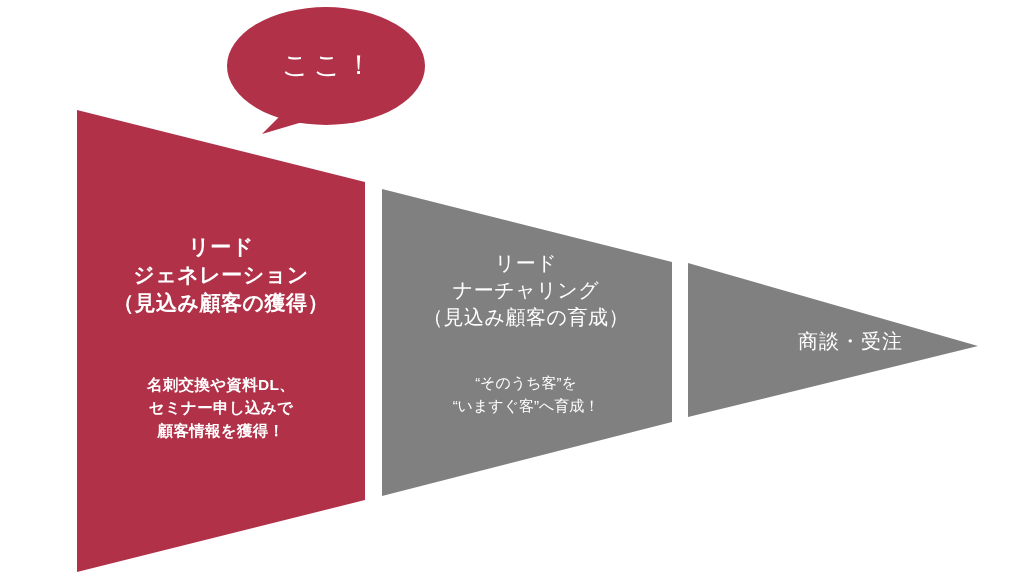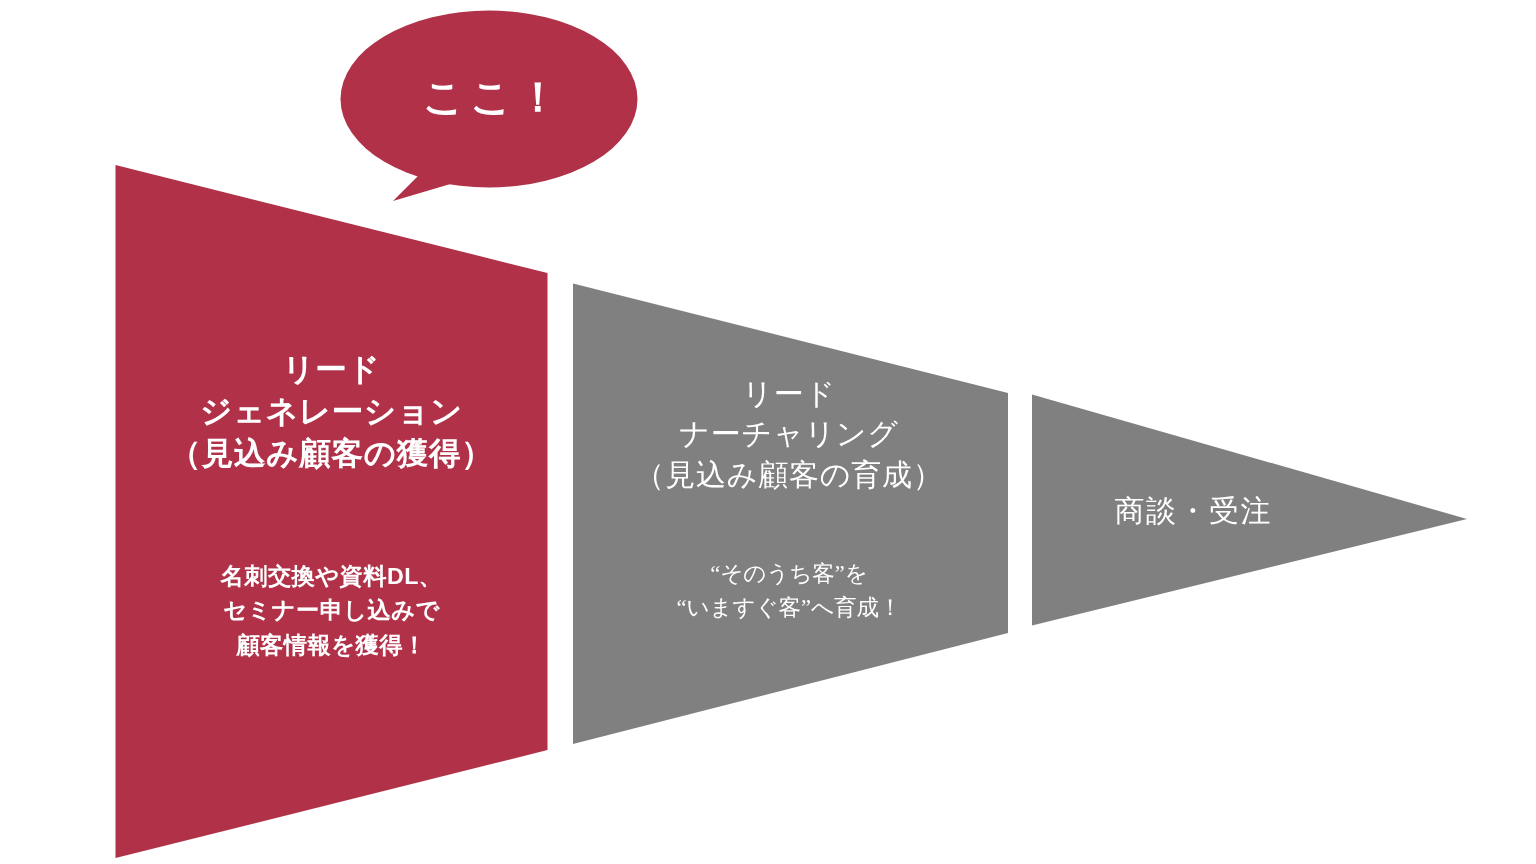--- a/index.html
+++ b/index.html
@@ -60,21 +60,20 @@
     font-weight: normal;
     letter-spacing: 0.5px;
   }
   #stage2-desc {
     left: 382px;
     top: 372px;
     width: 288px;
     font-size: 15px;
     font-weight: normal;
     line-height: 1.5;
-    font-family: Liberation Serif, serif;
   }
 
   
   #stage3-title {
     left: 688px;
     top: 328px;
     width: 215px;
     font-size: 20px;
     font-weight: normal;
     letter-spacing: 1px;
@@ -82,21 +81,21 @@
 
   
   #bubble-text {
     position: absolute;
     left: 228px;
     top: 47px;
     width: 198px;
     text-align: center;
     color: #ffffff;
     font-size: 27px;
-    font-weight: bold;
+    font-weight: normal;
     letter-spacing: 4px;
     text-indent: 4px;
     pointer-events: none;
     font-family: "Liberation Sans", "DejaVu Sans", sans-serif;
   }
 </style>
 </head>
 <body style="background: rgb(255, 255, 255);">
 
 <svg id="funnel-canvas" viewBox="0 0 1024 576" xmlns="http://www.w3.org/2000/svg">
@@ -121,13 +120,13 @@
 <div class="stage-text" id="stage1-desc" style="color: rgb(255, 255, 255); margin-top: 7px;">名刺交換や資料DL、
 セミナー申し込みで
 顧客情報を獲得！</div>
 
 <div class="stage-text" id="stage2-title" style="color: rgb(255, 255, 255);">リード
 ナーチャリング
 （見込み顧客の育成）</div>
 <div class="stage-text" id="stage2-desc" style="color: rgb(255, 255, 255);">“そのうち客”を
 “いますぐ客”へ育成！</div>
 
-<div class="stage-text" id="stage3-title" style="color: rgb(255, 255, 255);">商談・受注</div>
+<div class="stage-text" id="stage3-title" style="color: rgb(255, 255, 255); text-align: right;">商談・受注</div>
 
 </body></html>

